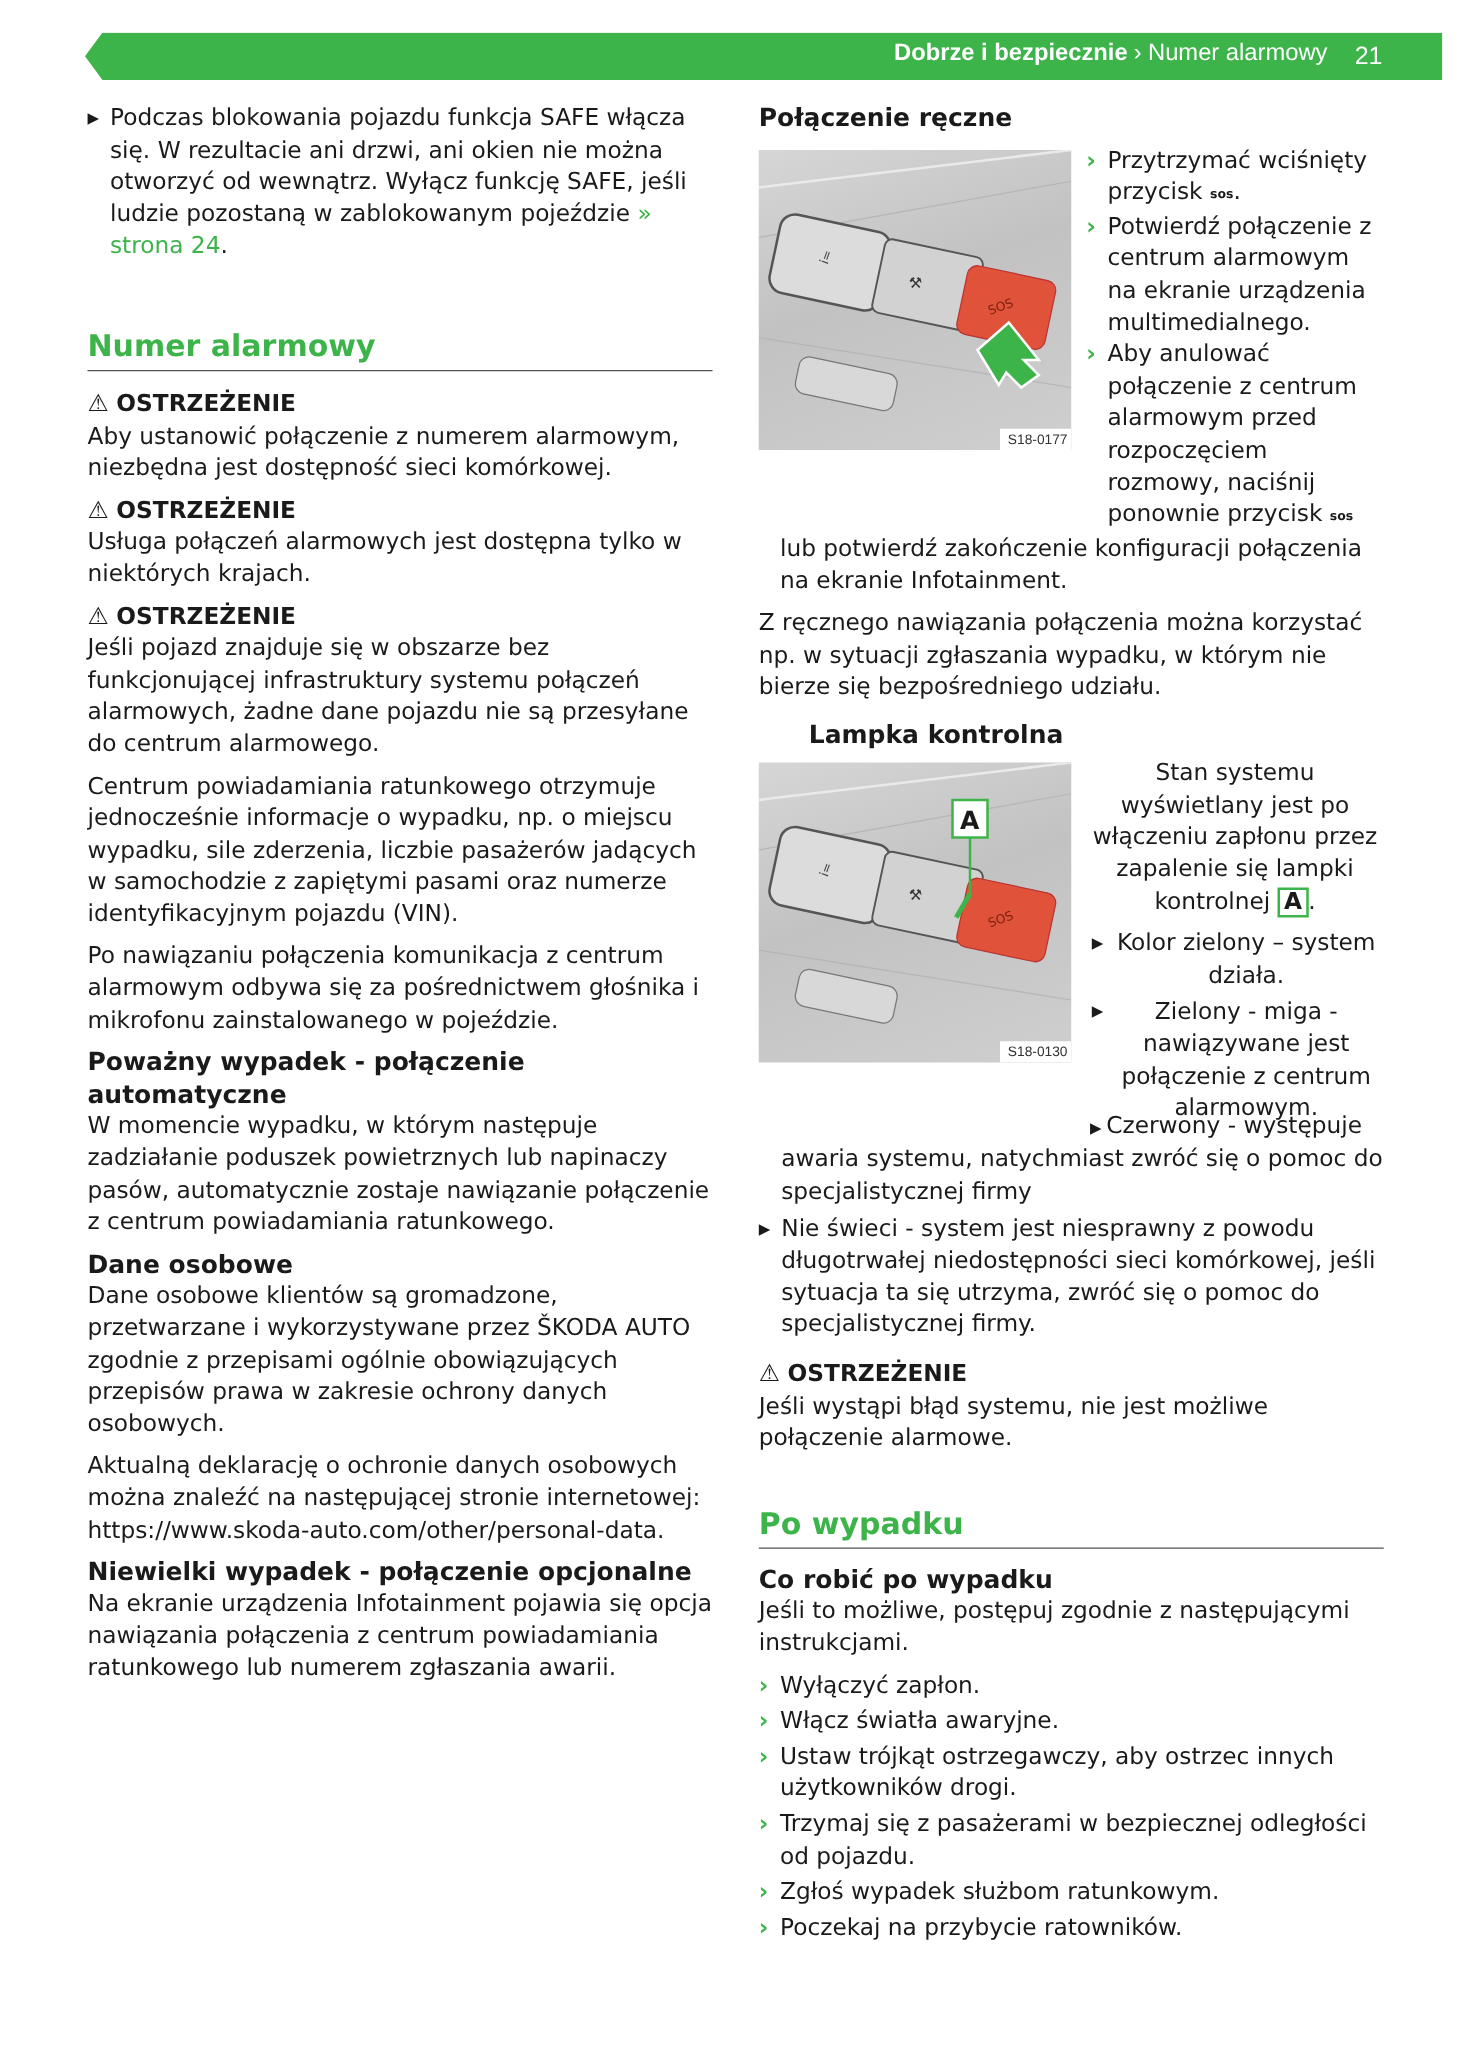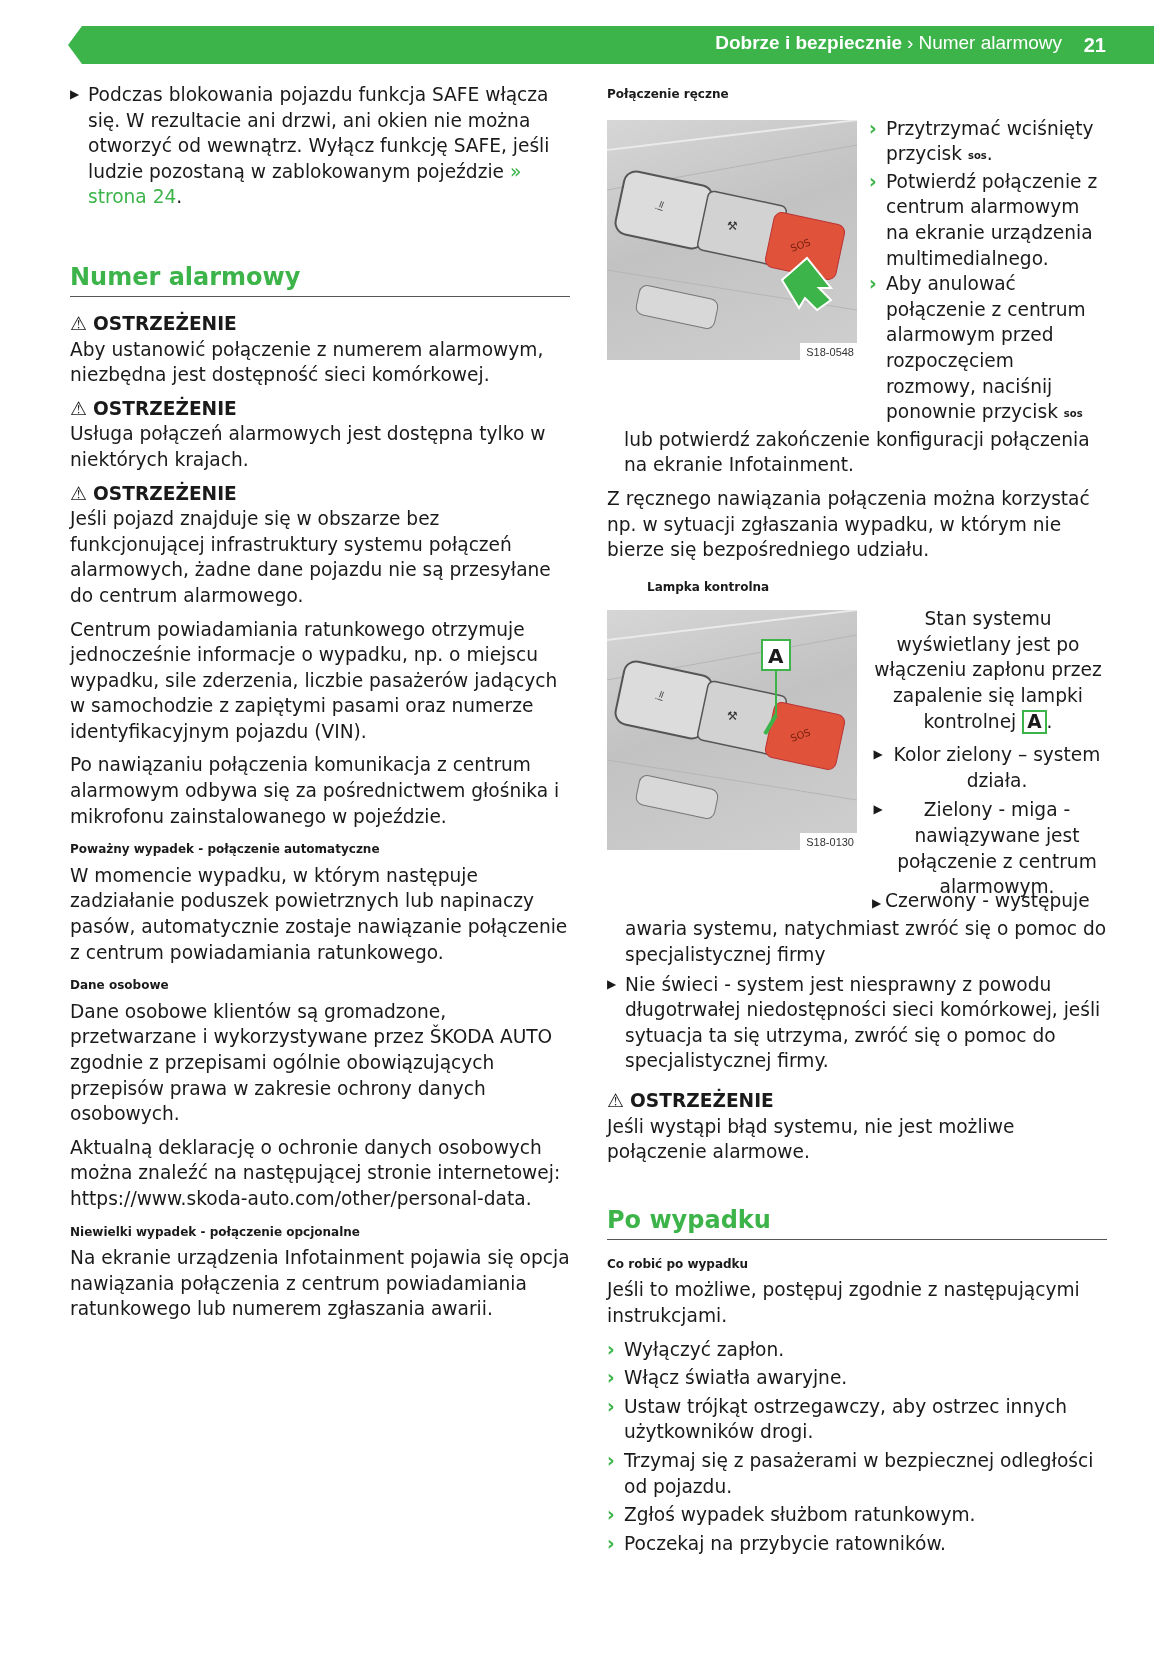--- a/index.html
+++ b/index.html
@@ -13,21 +13,21 @@
   }
   .header-text {
     position: absolute; right: 62px; top: 28px; height: 30px;
     display: flex; align-items: center; color: #fff; font-size: 19px;
     font-family: "Liberation Sans", sans-serif;
   }
   .header-text .section { font-weight: bold; }
   .header-text .sep { margin: 0 5px; }
   .header-page {
     position: absolute; right: 60px; top: 30px; height: 30px;
-    display: flex; align-items: center; color: #fff; font-size: 20px; font-weight: bold;
+    display: flex; align-items: center; color: #fff; font-size: 20px; font-weight: normal;
     font-family: "Liberation Sans", sans-serif;
   }
 
   .col { position: absolute; font-size: 18.6px; line-height: 25.6px; }
   .col-left { left: 70px; top: 82px; width: 500px; }
   .col-right { left: 607px; top: 82px; width: 500px; }
 
   p { margin: 0; }
   .green { color: #3db44a; }
 
@@ -36,21 +36,21 @@
   .tri-bullet .txt { flex: 1; }
 
   .section-title {
     color: #3db44a; font-weight: bold; font-size: 24px; line-height: 30px;
     border-bottom: 1.5px solid #555; padding-bottom: 4px; margin-top: 0;
   }
 
   .warn-title { font-weight: bold; display: flex; align-items: center; }
   .warn-title .warn-icon { font-size: 19px; margin-right: 6px; font-weight: normal; }
 
-  .subhead { font-weight: bold; font-size: 12px; }
+  .subhead { font-weight: bold; font-size: 20px; }
 
   .chev { color: #3db44a; font-weight: bold; width: 17px; flex: none; }
   .chev-item { display: flex; }
 
   .figure {
     position: relative; width: 250px; background: linear-gradient(160deg, #d6d6d6 0%, #c2c2c2 45%, #cfcfcf 100%);
     overflow: hidden;
   }
   .fig-code {
     position: absolute; right: 0; bottom: 0; background: #fff; color: #333;
@@ -136,21 +136,21 @@
         <line x1="0" y1="150" x2="250" y2="190" stroke="#b5b5b5" stroke-width="1"></line>
         <rect x="12" y="58" width="90" height="64" rx="12" transform="rotate(12 57 90)" fill="#dcdcdc" stroke="#555" stroke-width="2"></rect>
         <rect x="95" y="78" width="80" height="60" rx="6" transform="rotate(12 135 108)" fill="#d2d2d2" stroke="#555" stroke-width="1.5"></rect>
         <rect x="162" y="98" width="72" height="56" rx="8" transform="rotate(12 198 126)" fill="#e0533a" stroke="#b33"></rect>
         <text x="185" y="132" font-size="10" fill="#7a2010" transform="rotate(-20 185 132)">SOS</text>
         <text x="55" y="92" font-size="10" fill="#444" transform="rotate(-70 55 92)">i=</text>
         <text x="120" y="110" font-size="12" fill="#333">⚒</text>
         <polygon points="175,160 200,138 224,168 212,168 224,180 210,190 198,178 192,188" fill="#3db44a" stroke="#fff" stroke-width="2"></polygon>
         <rect x="30" y="172" width="80" height="30" rx="8" transform="rotate(12 70 187)" fill="#d8d8d8" stroke="#777"></rect>
       </svg>
-      <div class="fig-code">S18-0548</div>
+      <div class="fig-code">S18-0177</div>
     </div>
     <div style="flex:1; margin-top:-4px;">
       <div class="chev-item">
         <span class="chev">›</span>
         <span><span>Przytrzymać wciśnięty przycisk</span> <span class="sos-mini">sos</span><span>.</span></span>
       </div>
       <div class="chev-item">
         <span class="chev">›</span>
         <span>Potwierdź połączenie z centrum alarmowym na ekranie urządzenia multimedialnego.</span>
       </div>

